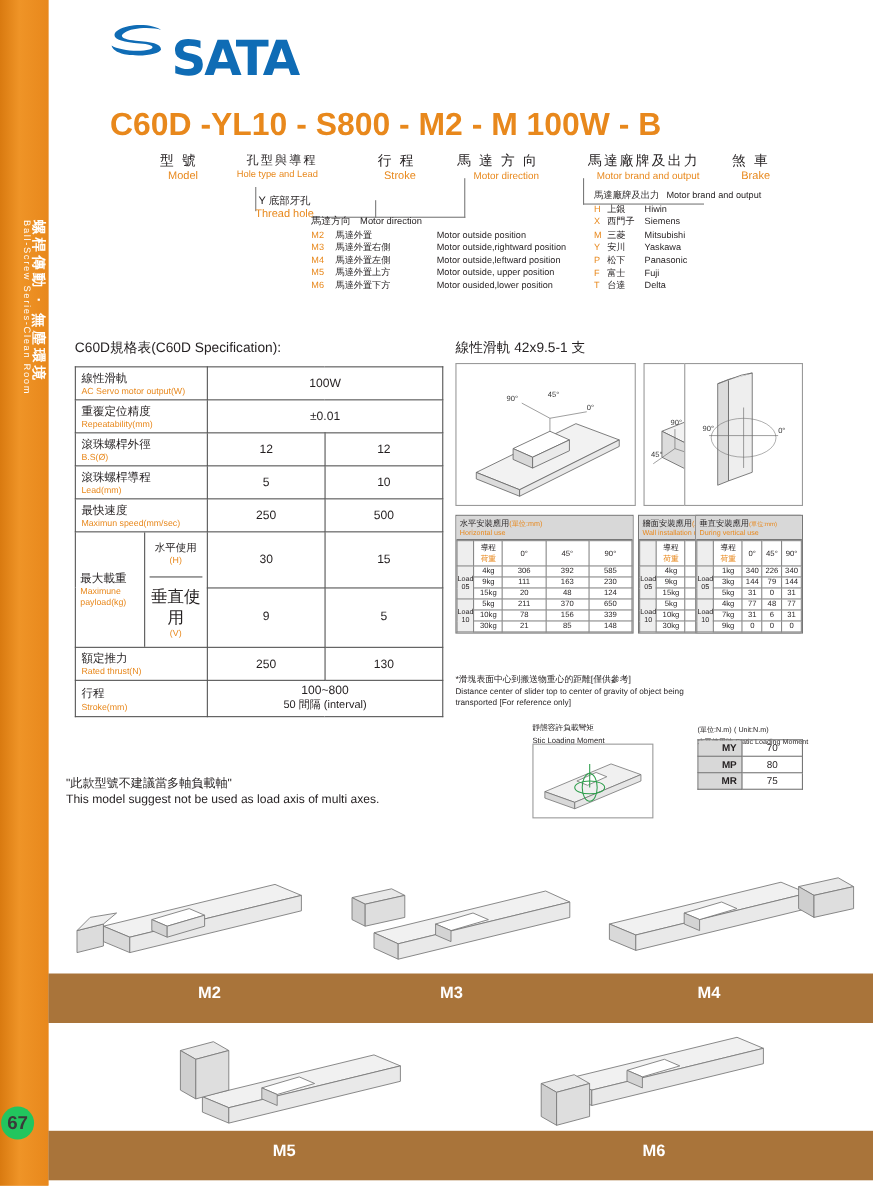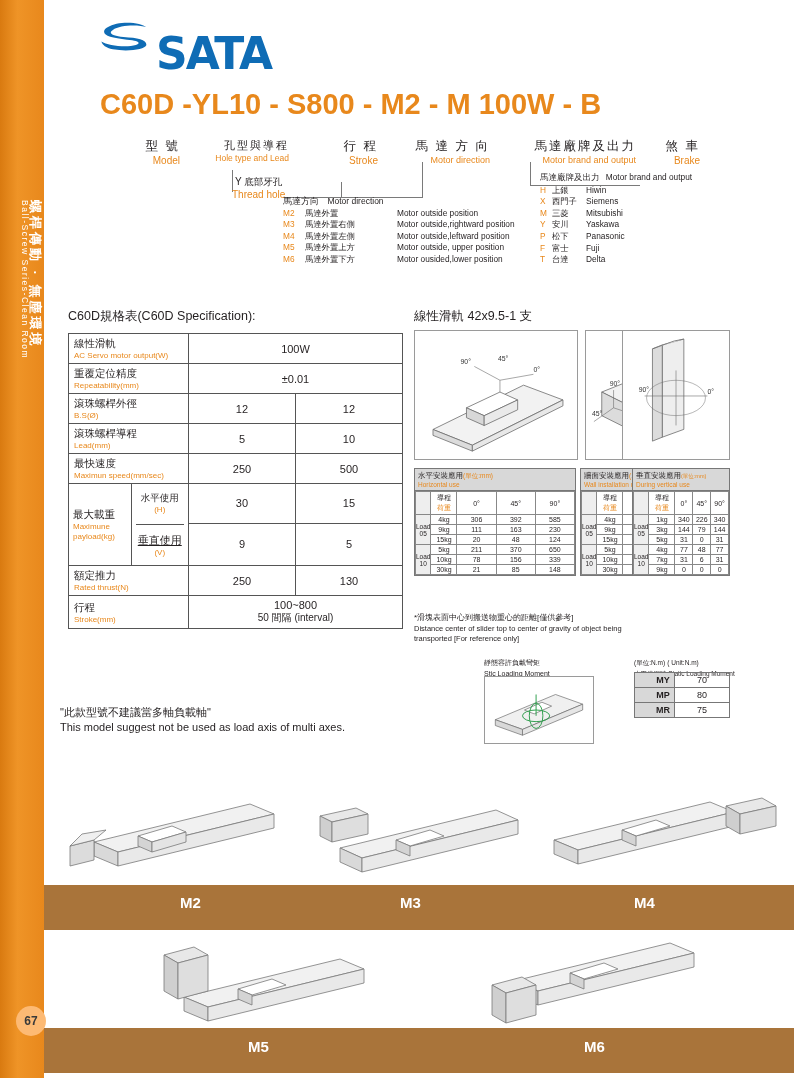--- a/index.html
+++ b/index.html
@@ -33,39 +33,39 @@
   }
   .side-text-b {
     position:absolute;
     left:30px; top:200px;
     transform-origin: 0 0;
     transform: rotate(90deg);
     white-space:nowrap;
     font-size:8.5px; letter-spacing:1.5px; color:#fff;
   }
   .page-num {
-    position:absolute; left:16px; bottom:42px;
+    position:absolute; left:1px; bottom:42px;
     width:30px; height:30px; border-radius:50%;
-    background:#fdba74; color:#3a3a3a;
-    font-size:12px; font-weight:bold;
+    background:#22c55e; color:#3a3a3a;
+    font-size:17px; font-weight:bold;
     display:flex; align-items:center; justify-content:center;
   }
   
   .logo {
     position:absolute; left:100px; top:28px;
     font-size:44px; font-weight:bold; letter-spacing:-2px;
     color:#0f6cb5;
     font-family:"DejaVu Sans", sans-serif;
   }
   .logo .swoosh {
     position:absolute; left:-3px; top:6px; width:28px; height:16px;
   }
   
   .model-code {
-    position:absolute; left:100px; top:88px;
+    position:absolute; left:100px; top:98px;
     font-size:29px; font-weight:bold; color:#e8881c;
     letter-spacing:0px;
     white-space:nowrap;
     font-family:"Liberation Sans", sans-serif;
   }
   .code-labels { position:absolute; left:100px; top:138px; width:600px; height:40px;}
   .cl { position:absolute; text-align:right; }
   .cl .cn { font-size:12.5px; color:#231f20; letter-spacing:2px;}
   .cl .en { font-size:8.5px; color:#e8881c; }
   .cl .en2 { font-size:10px; color:#e8881c; }
@@ -266,21 +266,21 @@
           <td style="border:none;border-right:1px solid #555;width:62px;padding:4px;">
             <div class="cn">最大載重</div>
             <div class="en" style="line-height:10px;">Maximune payload(kg)</div>
           </td>
           <td style="border:none;padding:2px 4px;">
             <div style="border-bottom:1px solid #555;padding:6px 0 10px 0;text-align:center;">
               <div class="cn" style="font-size:9.5px;">水平使用</div>
               <div class="en">(H)</div>
             </div>
             <div style="padding:8px 0 6px 0;text-align:center;">
-              <div class="cn" style="font-size:11px;text-decoration:underline;">垂直使用</div>
+              <div class="cn" style="font-size:15px;">垂直使用</div>
               <div class="en">(V)</div>
             </div>
           </td>
         </tr>
       </tbody>
           </table>
     </td>
     <td class="val" style="height:30px;">30</td>
     <td class="val">15</td>
   </tr>

